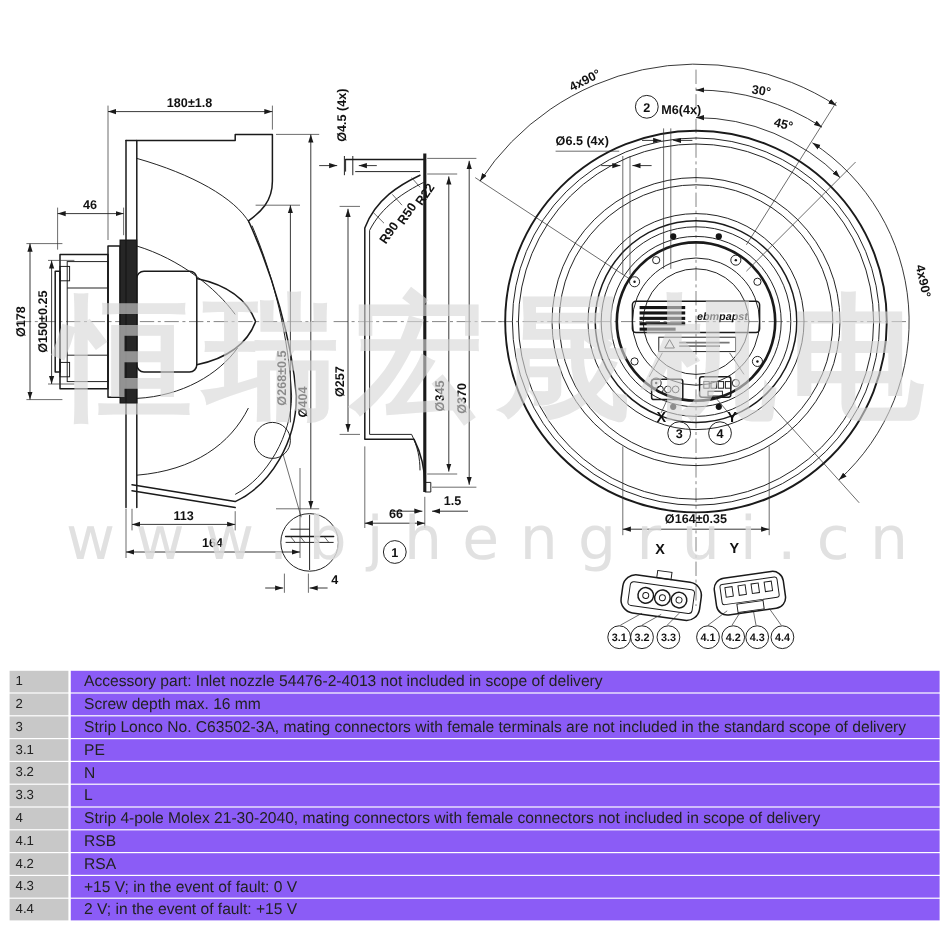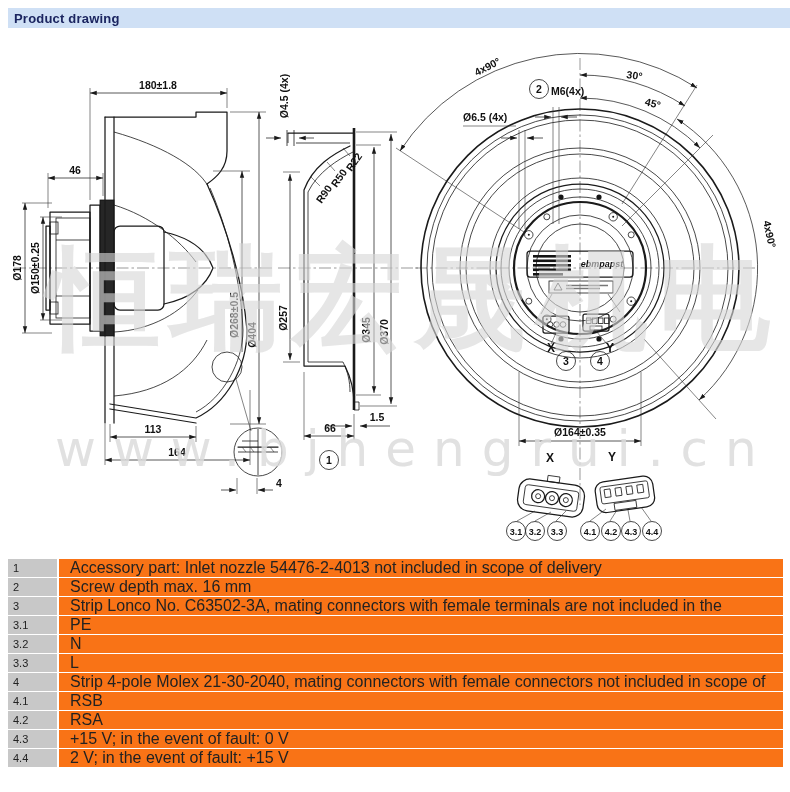--- a/index.html
+++ b/index.html
@@ -26,30 +26,27 @@
   .wm1{position:absolute;left:48px;top:224px;width:760px;font-size:112px;font-weight:bold;
        color:#d7d7d7;opacity:.62;letter-spacing:10px;white-space:nowrap;pointer-events:none;
        font-family:"DejaVu Sans",sans-serif;}
   .wm2{position:absolute;left:55px;top:420px;width:760px;font-size:50px;
        color:#dcdcdc;opacity:.85;letter-spacing:17px;white-space:nowrap;pointer-events:none;
        font-family:"DejaVu Sans",sans-serif;}
   
   .ntable{position:absolute;left:8px;top:559px;width:775px;}
   .trow{display:flex;margin-bottom:1px;height:18px;line-height:18px;}
   .tnum{width:49px;background:#c8c8c8;color:#222;font-size:11px;padding-left:5px;box-sizing:border-box;}
-  .tdesc{flex:1;background:#f97316;color:#222;font-size:16px;padding-left:11px;margin-left:2px;}
+  .tdesc{flex:1;background:#8b5cf6;color:#222;font-size:13px;padding-left:11px;margin-left:2px;}
 </style>
 </head>
 <body>
 
 <div class="page">
 
-  <div class="titlebar">
-    <span>Product drawing</span>
-  </div>
 
   <svg class="drawing" viewBox="0 0 790 792">
     <defs>
       <marker id="ae" markerWidth="10" markerHeight="7" refX="9" refY="3.5" orient="auto">
         <path d="M0,0.6 L9,3.5 L0,6.4 Z" fill="#1a1a1a"></path>
       </marker>
       <marker id="as" markerWidth="10" markerHeight="7" refX="1" refY="3.5" orient="auto">
         <path d="M10,0.6 L1,3.5 L10,6.4 Z" fill="#1a1a1a"></path>
       </marker>
     </defs>

